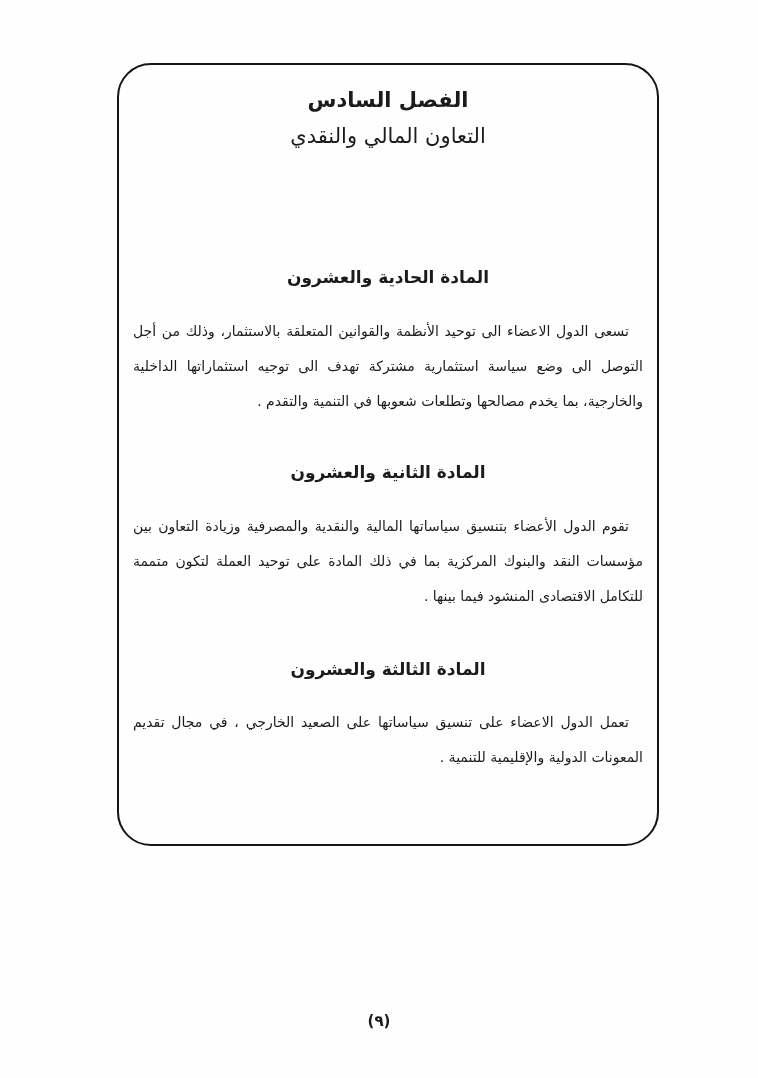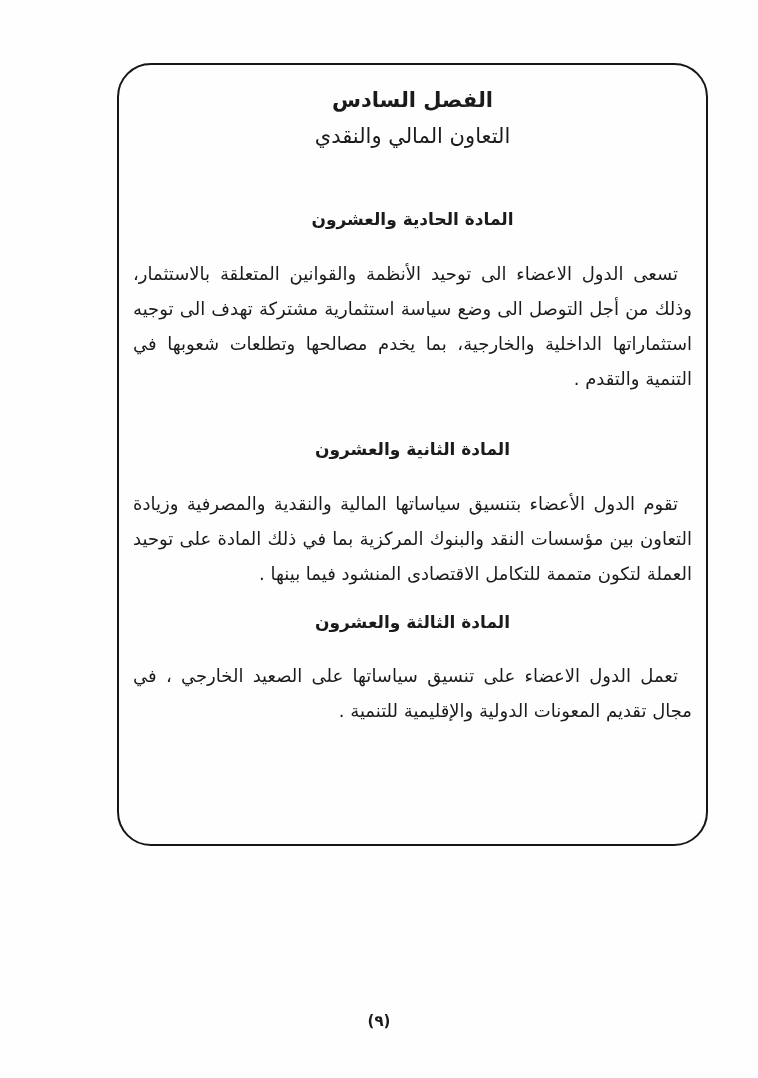--- a/index.html
+++ b/index.html
@@ -14,21 +14,21 @@
     background: #fefefe;
     overflow: hidden;
     font-family: "DejaVu Sans", sans-serif;
     color: #1b1b1b;
     direction: rtl;
   }
   .frame {
     position: absolute;
     left: 117px;
     top: 63px;
-    width: 591px;
+    width: 542px;
     height: 783px;
     border: 2px solid #161616;
     border-radius: 34px;
     box-sizing: border-box;
     padding: 16px 14px 0 14px;
   }
   .chapter-title {
     margin: 4px 0 0 0;
     text-align: center;
     font-size: 21px;
@@ -47,28 +47,28 @@
   }
   .article-heading {
     margin: 0;
     text-align: center;
     font-size: 17px;
     font-weight: bold;
     line-height: 1.4;
   }
   .article-body {
     margin: 24px 0 0 0;
-    font-size: 18px;
+    font-size: 14px;
     line-height: 35px;
     text-align: justify;
     text-indent: 14px;
   }
-  .article-1 .article-heading { margin-top: 56px; }
+  .article-1 .article-heading { margin-top: 114px; }
   .article-2 .article-heading { margin-top: 42px; }
-  .article-3 .article-heading { margin-top: 20px; }
+  .article-3 .article-heading { margin-top: 44px; }
   .page-number {
     position: absolute;
     left: 0;
     right: 0;
     top: 1012px;
     text-align: center;
     font-size: 15px;
     font-weight: bold;
     direction: rtl;
   }

